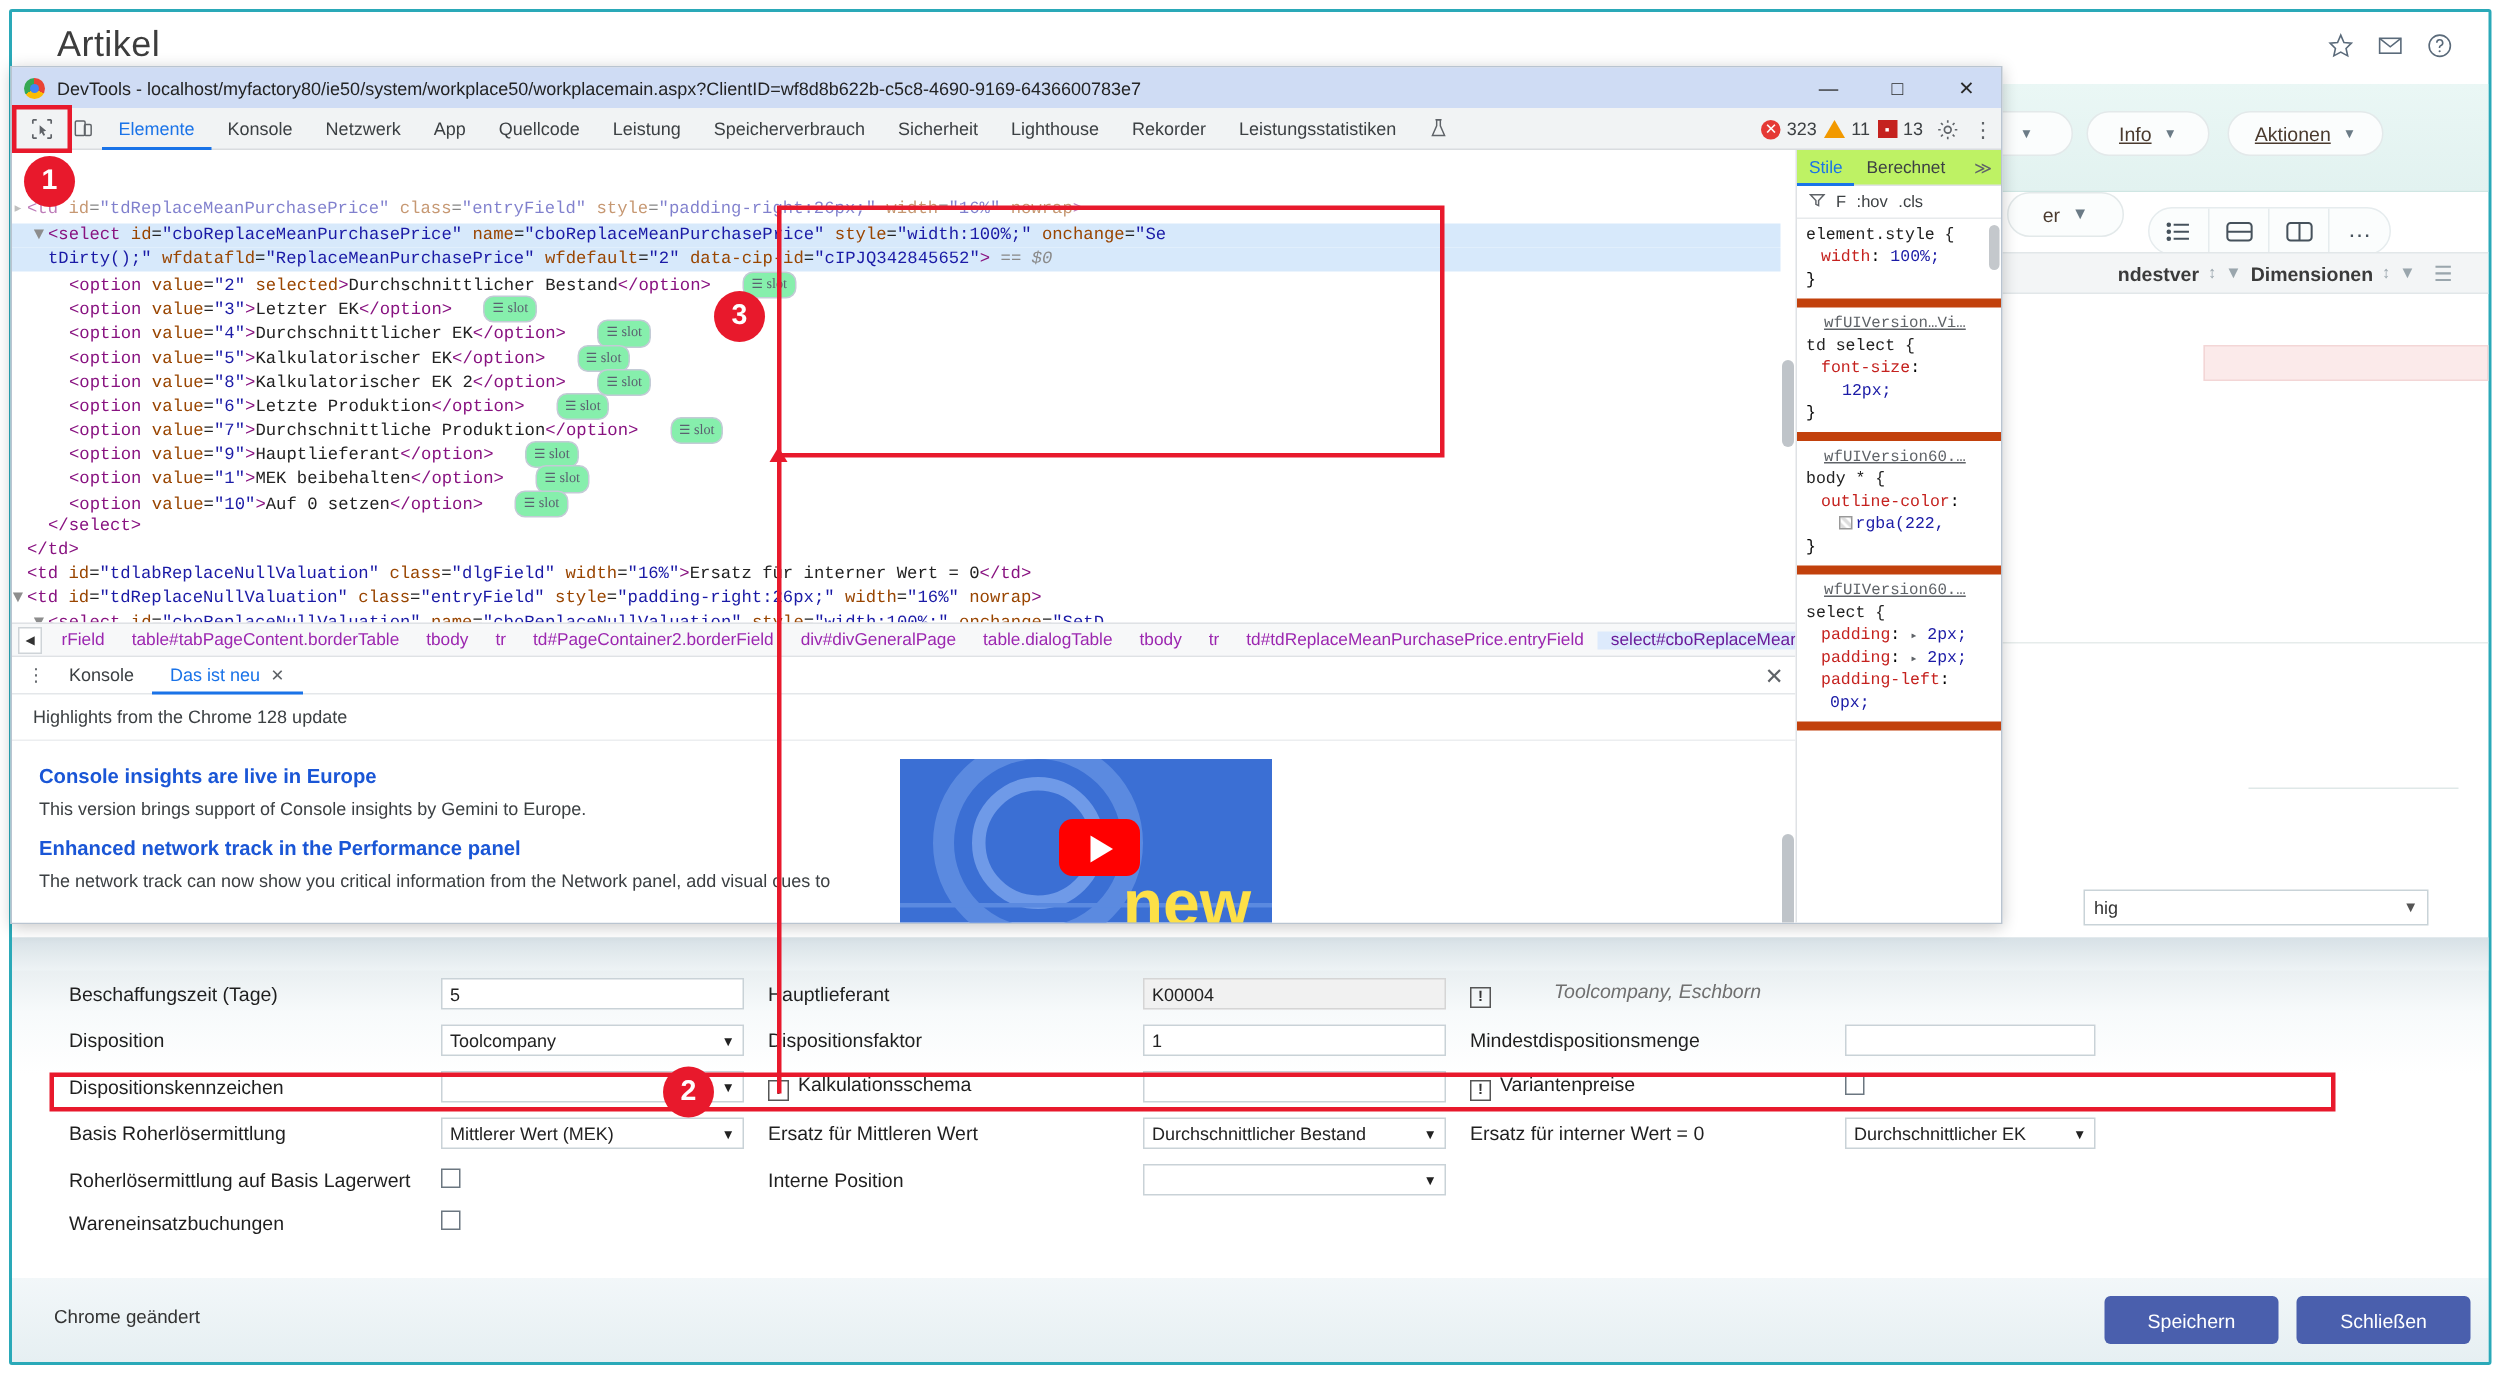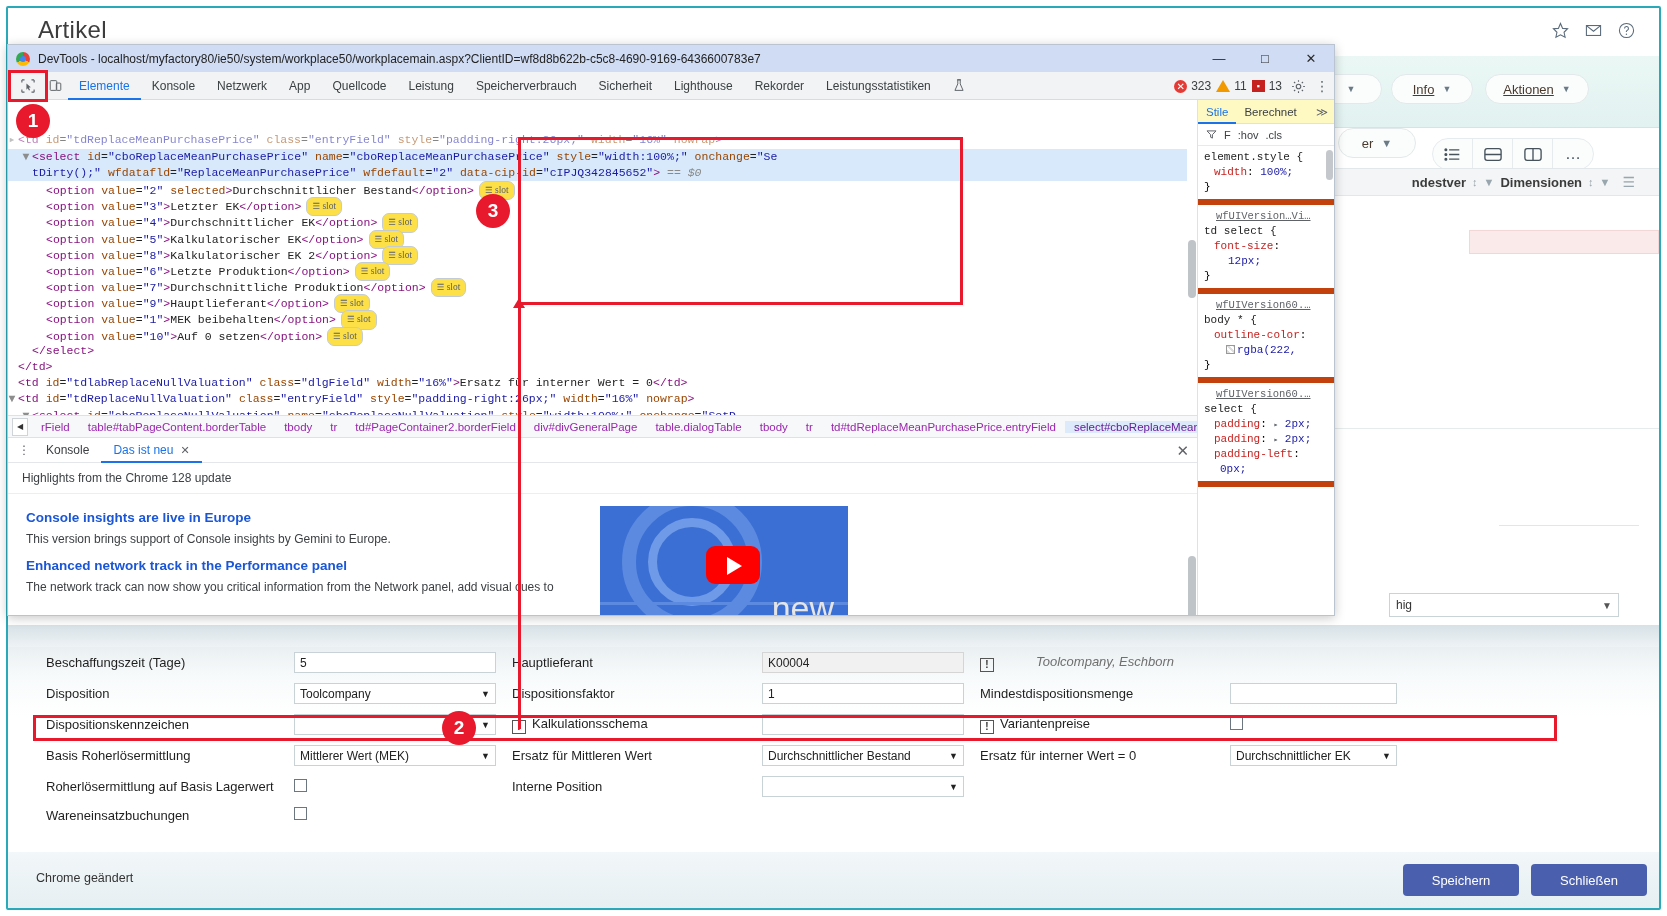--- a/index.html
+++ b/index.html
@@ -172,22 +172,22 @@
   .dom-line { padding-left:8px; position:relative; height:16.2px; }
   .dom-line.sel { background:#d7e9fb; }
   .tw { color:#8d8d8d; position:absolute; left:0; width:12px; text-align:center; }
   .tag { color:#881280; }
   .attr { color:#994500; }
   .val { color:#1a1aa6; }
   .txt { color:#222; }
   .eq0 { color:#8a8a8a; font-style:italic; }
   .slotpill {
     display:inline-block; border:1px solid #c3cbd6; border-radius:7px;
-    background:#fde047; color:#5a6170; font-size:9.5px; padding:0 5px;
-    margin-left:5px; font-family:"Liberation Serif", serif; vertical-align:1px;
+    background:#86efac; color:#5a6170; font-size:9.5px; padding:0 5px;
+    margin-left:21px; font-family:"Liberation Serif", serif; vertical-align:1px;
   }
   .slotpill .sg { font-family:"Liberation Mono", monospace; font-size:8.5px; }
 
   #dom-scrollbar { position:absolute; right:0; top:0; width:10px; height:315px; background:#fff; }
   #dom-thumb { position:absolute; right:1px; top:140px; width:8px; height:58px; background:#bfc4c9; border-radius:4px; }
 
   #breadcrumb {
     position:absolute; left:0; right:0; top:315px; height:22px; background:#f7f8f9;
     border-top:1px solid #dfe2e5; display:flex; align-items:center;
     font-size:11.5px; color:#9c27b0; overflow:hidden; white-space:nowrap;
@@ -213,33 +213,33 @@
   #cp-content { position:absolute; left:0; right:0; top:60px; bottom:0; overflow:hidden; }
   .wn-h { font-size:13.5px; font-weight:bold; color:#1a56d6; padding:12px 18px 0; }
   .wn-p { font-size:12px; color:#3c4043; padding:7px 18px 0; }
   #wn-video {
     position:absolute; left:592px; top:8px; width:248px; height:122px;
     background:#3b6fd4; overflow:hidden;
   }
   #wn-video .ring { position:absolute; left:22px; top:-14px; width:140px; height:140px; border:14px solid #5b8ae0; border-radius:50%; }
   #wn-video .ring2 { position:absolute; left:48px; top:12px; width:88px; height:88px; border:9px solid #6f9ae8; border-radius:50%; }
   #wn-video .bar { position:absolute; left:0; top:96px; width:100%; height:3px; background:#5b8ae0; }
-  #wn-video .newtxt { position:absolute; right:14px; bottom:0px; font-size:34px; color:#e5e5e5; font-weight:normal; }
+  #wn-video .newtxt { position:absolute; right:14px; bottom:0px; font-size:44px; color:#fde047; font-weight:bold; }
   #wn-play { position:absolute; left:106px; top:40px; width:54px; height:38px; background:#ff0000; border-radius:9px; }
   #wn-play:after { content:""; position:absolute; left:21px; top:11px; border-left:15px solid #fff;
      border-top:9px solid transparent; border-bottom:9px solid transparent; }
   #cp-scrollbar { position:absolute; right:0; top:52px; width:10px; bottom:0; background:#fff; }
   #cp-thumb { position:absolute; right:1px; top:6px; width:8px; height:72px; background:#bfc4c9; border-radius:4px; }
 
   
   #styles-pane {
     width:137px; flex:none; border-left:1px solid #dfe2e5; background:#fff; position:relative;
     font-family:"Liberation Mono", monospace; font-size:11px;
   }
-  #sp-tabs { height:24px; display:flex; align-items:center; background:#fef9c3;
+  #sp-tabs { height:24px; display:flex; align-items:center; background:#bef264;
     border-bottom:1px solid #dfe2e5; font-family:"Liberation Sans", sans-serif; font-size:11.5px; }
   .sp-tab { padding:0 8px; height:24px; display:flex; align-items:center; color:#3c4043; }
   .sp-tab.active { color:#1a73e8; box-shadow:inset 0 -2px 0 #1a73e8; }
   #sp-more { margin-left:auto; padding-right:6px; color:#5f6368; }
   #sp-filterbar { height:22px; display:flex; align-items:center; gap:7px; padding:0 8px;
     border-bottom:1px solid #e7eaec; font-family:"Liberation Sans", sans-serif; font-size:11px; color:#3c4043; }
   .funnel { width:11px;height:9px; }
   .rule { border-bottom:6px solid #c2410c; padding:4px 6px; line-height:15px; }
   .origin { color:#5f6368; text-decoration:underline; font-size:10.5px; display:block; padding-left:12px;
     white-space:nowrap; overflow:hidden; text-overflow:ellipsis; }

